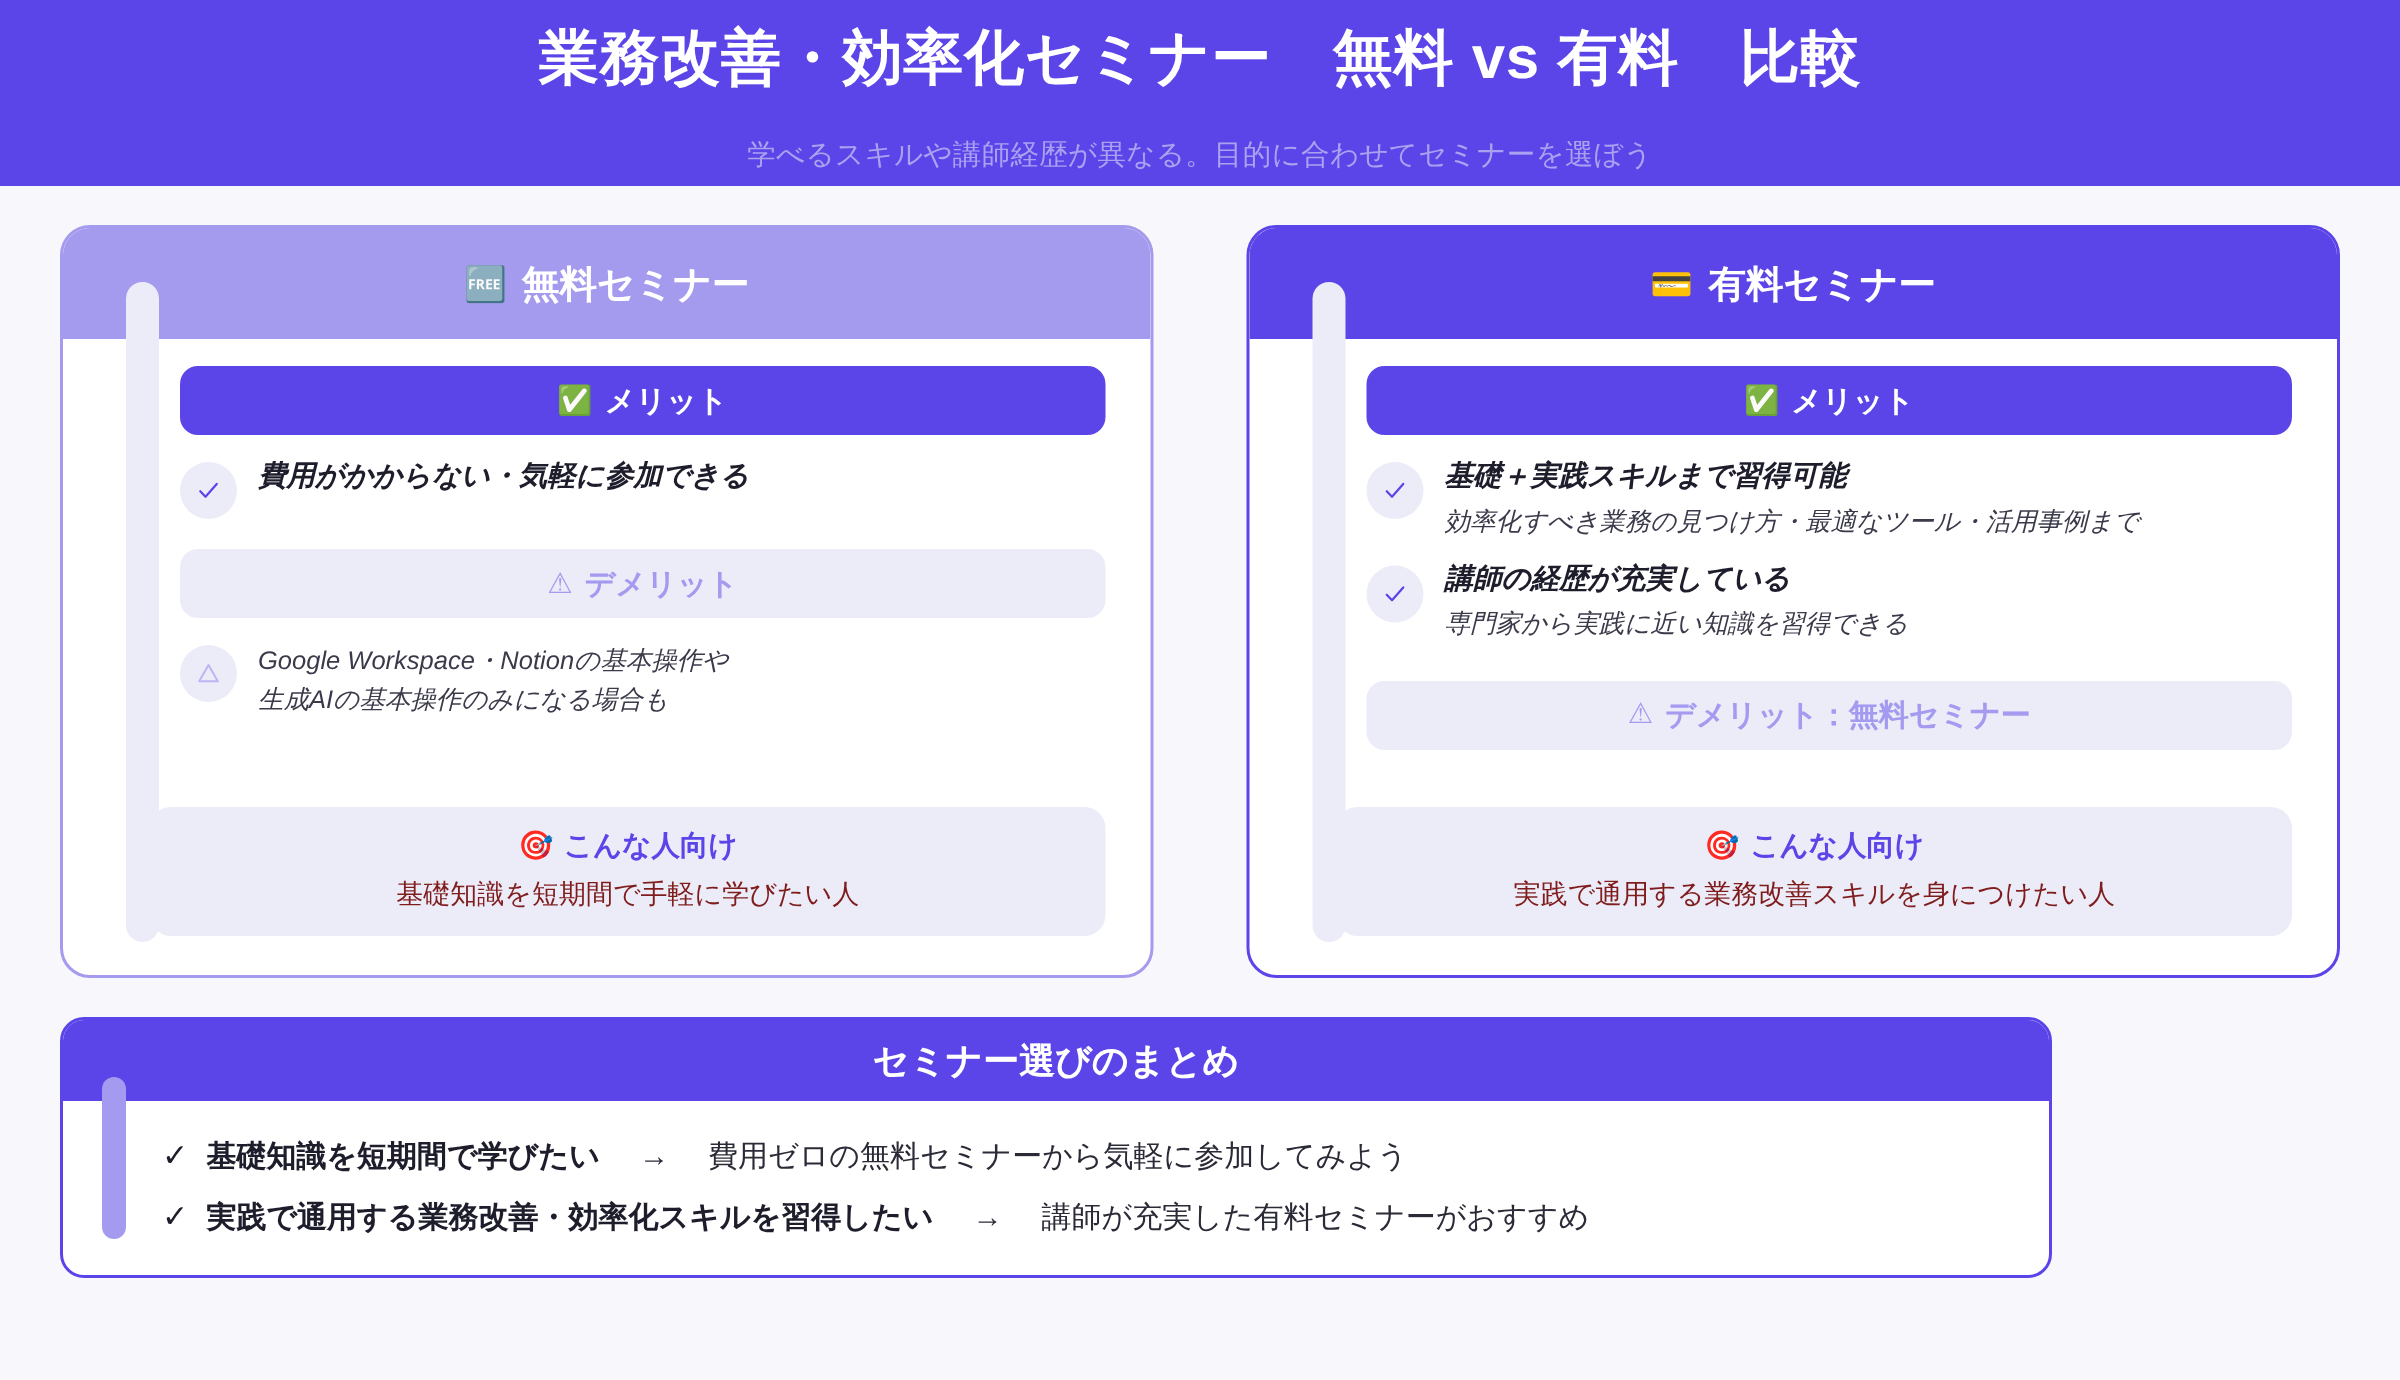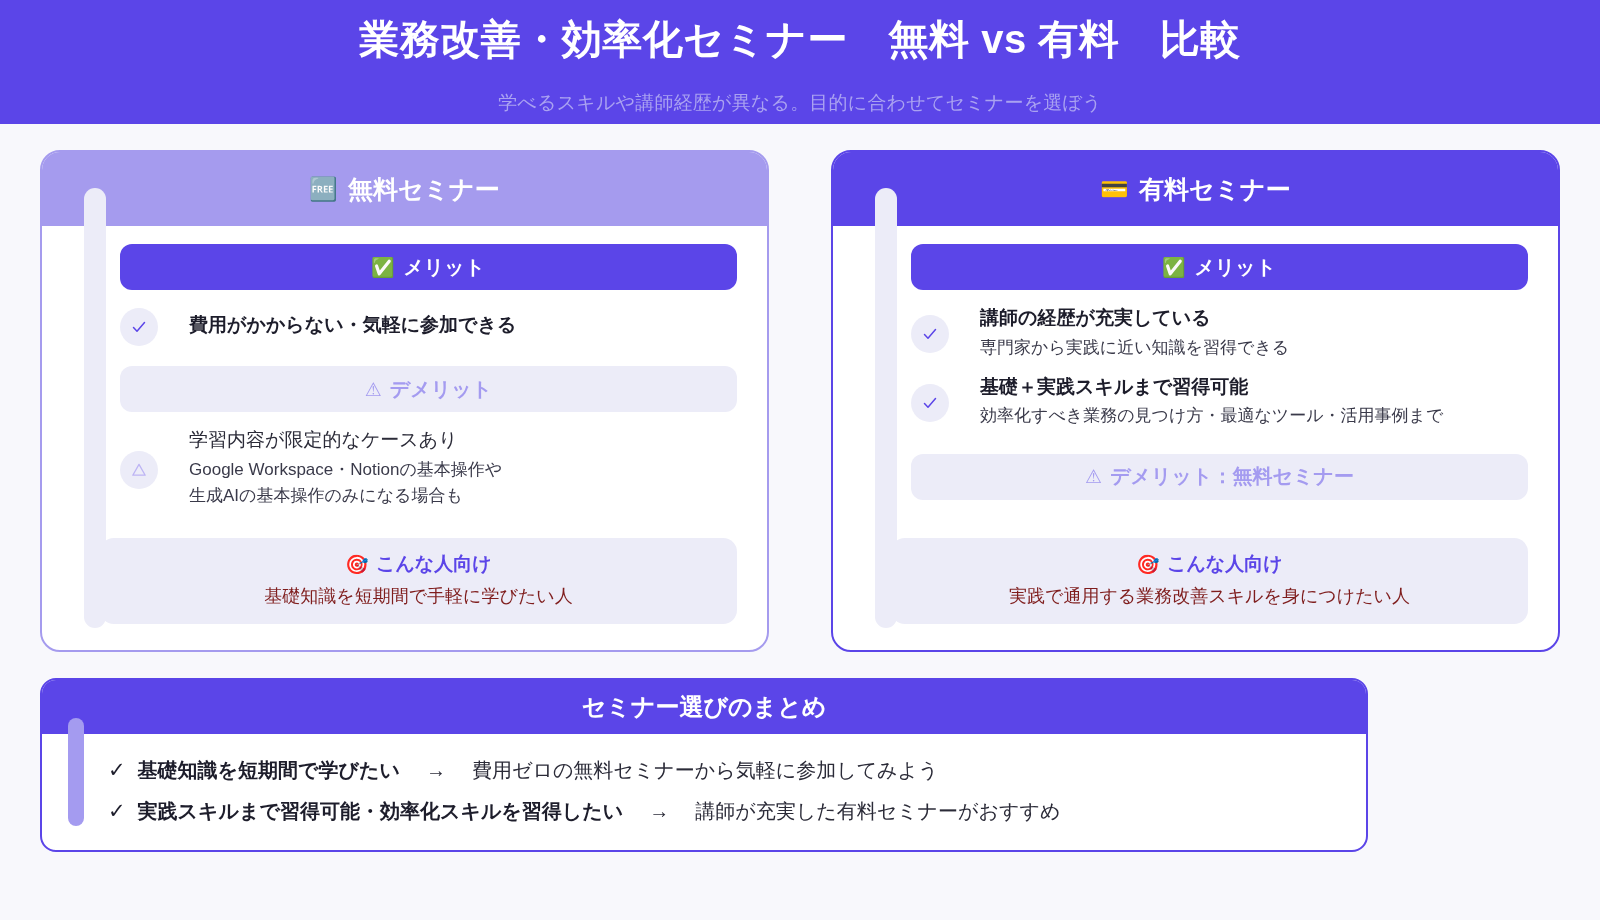--- a/index.html
+++ b/index.html
@@ -104,23 +104,24 @@
   }
   .section-bar.demerit {
     background: #ececf8;
     color: #a49bf0;
   }
   .bar-emoji { font-size: 19px; line-height: 1; }
 
   .items { margin-top: 8px; }
   .item {
     display: flex;
-    align-items: center;
-    gap: 31px;
+    align-items: flex-start;
+    gap: 14px;
     padding: 6px 0;
+    font-style: italic;
   }
   .badge {
     flex: 0 0 auto;
     width: 38px;
     height: 38px;
     border-radius: 50%;
     background: #ececf8;
     display: flex;
     align-items: center;
     justify-content: center;
@@ -255,21 +256,20 @@
       </div>
 
       <div class="items">
         <div class="item">
           <span class="badge">
             <svg width="18" height="18" viewBox="0 0 18 18">
                 <path d="M9 3.4 L15.2 14.2 L2.8 14.2 Z" fill="none" stroke="#bdb4f4" stroke-width="1.3" stroke-linejoin="round"></path>
               </svg>
           </span>
           <div class="item-text">
-            <div class="item-title plain">学習内容が限定的なケースあり</div>
             <div class="item-desc" style="white-space:pre-line;">Google Workspace・Notionの基本操作や
 生成AIの基本操作のみになる場合も</div>
           </div>
         </div>
       </div>
 
       <div class="target-box">
         <div class="target-head">
           <span>🎯</span>
           <span>こんな人向け</span>
@@ -286,42 +286,42 @@
     </div>
     <div class="card-body">
       <div class="rail"></div>
 
       <div class="section-bar merit">
         <span class="bar-emoji">✅</span>
         <span>メリット</span>
       </div>
 
       <div class="items">
+        <div class="item">
+          <span class="badge">
+            <svg width="18" height="18" viewBox="0 0 18 18">
+                <path d="M3.5 9.5 L7 13.2 L14.5 4.6" fill="none" stroke="#5b45e8" stroke-width="1.5" stroke-linecap="round" stroke-linejoin="round"></path>
+              </svg>
+          </span>
+          <div class="item-text">
+            <div class="item-title">基礎＋実践スキルまで習得可能</div>
+            <div class="item-desc">効率化すべき業務の見つけ方・最適なツール・活用事例まで</div>
+          </div>
+        </div>
         <div class="item">
           <span class="badge">
             <svg width="18" height="18" viewBox="0 0 18 18">
                 <path d="M3.5 9.5 L7 13.2 L14.5 4.6" fill="none" stroke="#5b45e8" stroke-width="1.5" stroke-linecap="round" stroke-linejoin="round"></path>
               </svg>
           </span>
           <div class="item-text">
             <div class="item-title">講師の経歴が充実している</div>
             <div class="item-desc">専門家から実践に近い知識を習得できる</div>
           </div>
         </div>
-        <div class="item">
-          <span class="badge">
-            <svg width="18" height="18" viewBox="0 0 18 18">
-                <path d="M3.5 9.5 L7 13.2 L14.5 4.6" fill="none" stroke="#5b45e8" stroke-width="1.5" stroke-linecap="round" stroke-linejoin="round"></path>
-              </svg>
-          </span>
-          <div class="item-text">
-            <div class="item-title">基礎＋実践スキルまで習得可能</div>
-            <div class="item-desc">効率化すべき業務の見つけ方・最適なツール・活用事例まで</div>
-          </div>
-        </div>
       </div>
 
       <div class="section-bar demerit" style="margin-top:18px;">
         <span class="bar-emoji">⚠</span>
         <span>デメリット：無料セミナー</span>
       </div>
 
       <div class="target-box">
         <div class="target-head">
           <span>🎯</span>
@@ -340,18 +340,18 @@
 
     <div class="summary-row">
       <span class="summary-check">✓</span>
       <span class="summary-cond">基礎知識を短期間で学びたい</span>
       <span class="summary-arrow">→</span>
       <span class="summary-result">費用ゼロの無料セミナーから気軽に参加してみよう</span>
     </div>
 
     <div class="summary-row">
       <span class="summary-check">✓</span>
-      <span class="summary-cond">実践スキルまで習得可能・効率化スキルを習得したい</span>
+      <span class="summary-cond">実践で通用する業務改善・効率化スキルを習得したい</span>
       <span class="summary-arrow">→</span>
       <span class="summary-result">講師が充実した有料セミナーがおすすめ</span>
     </div>
   </div>
 </div>
 
 </body></html>

